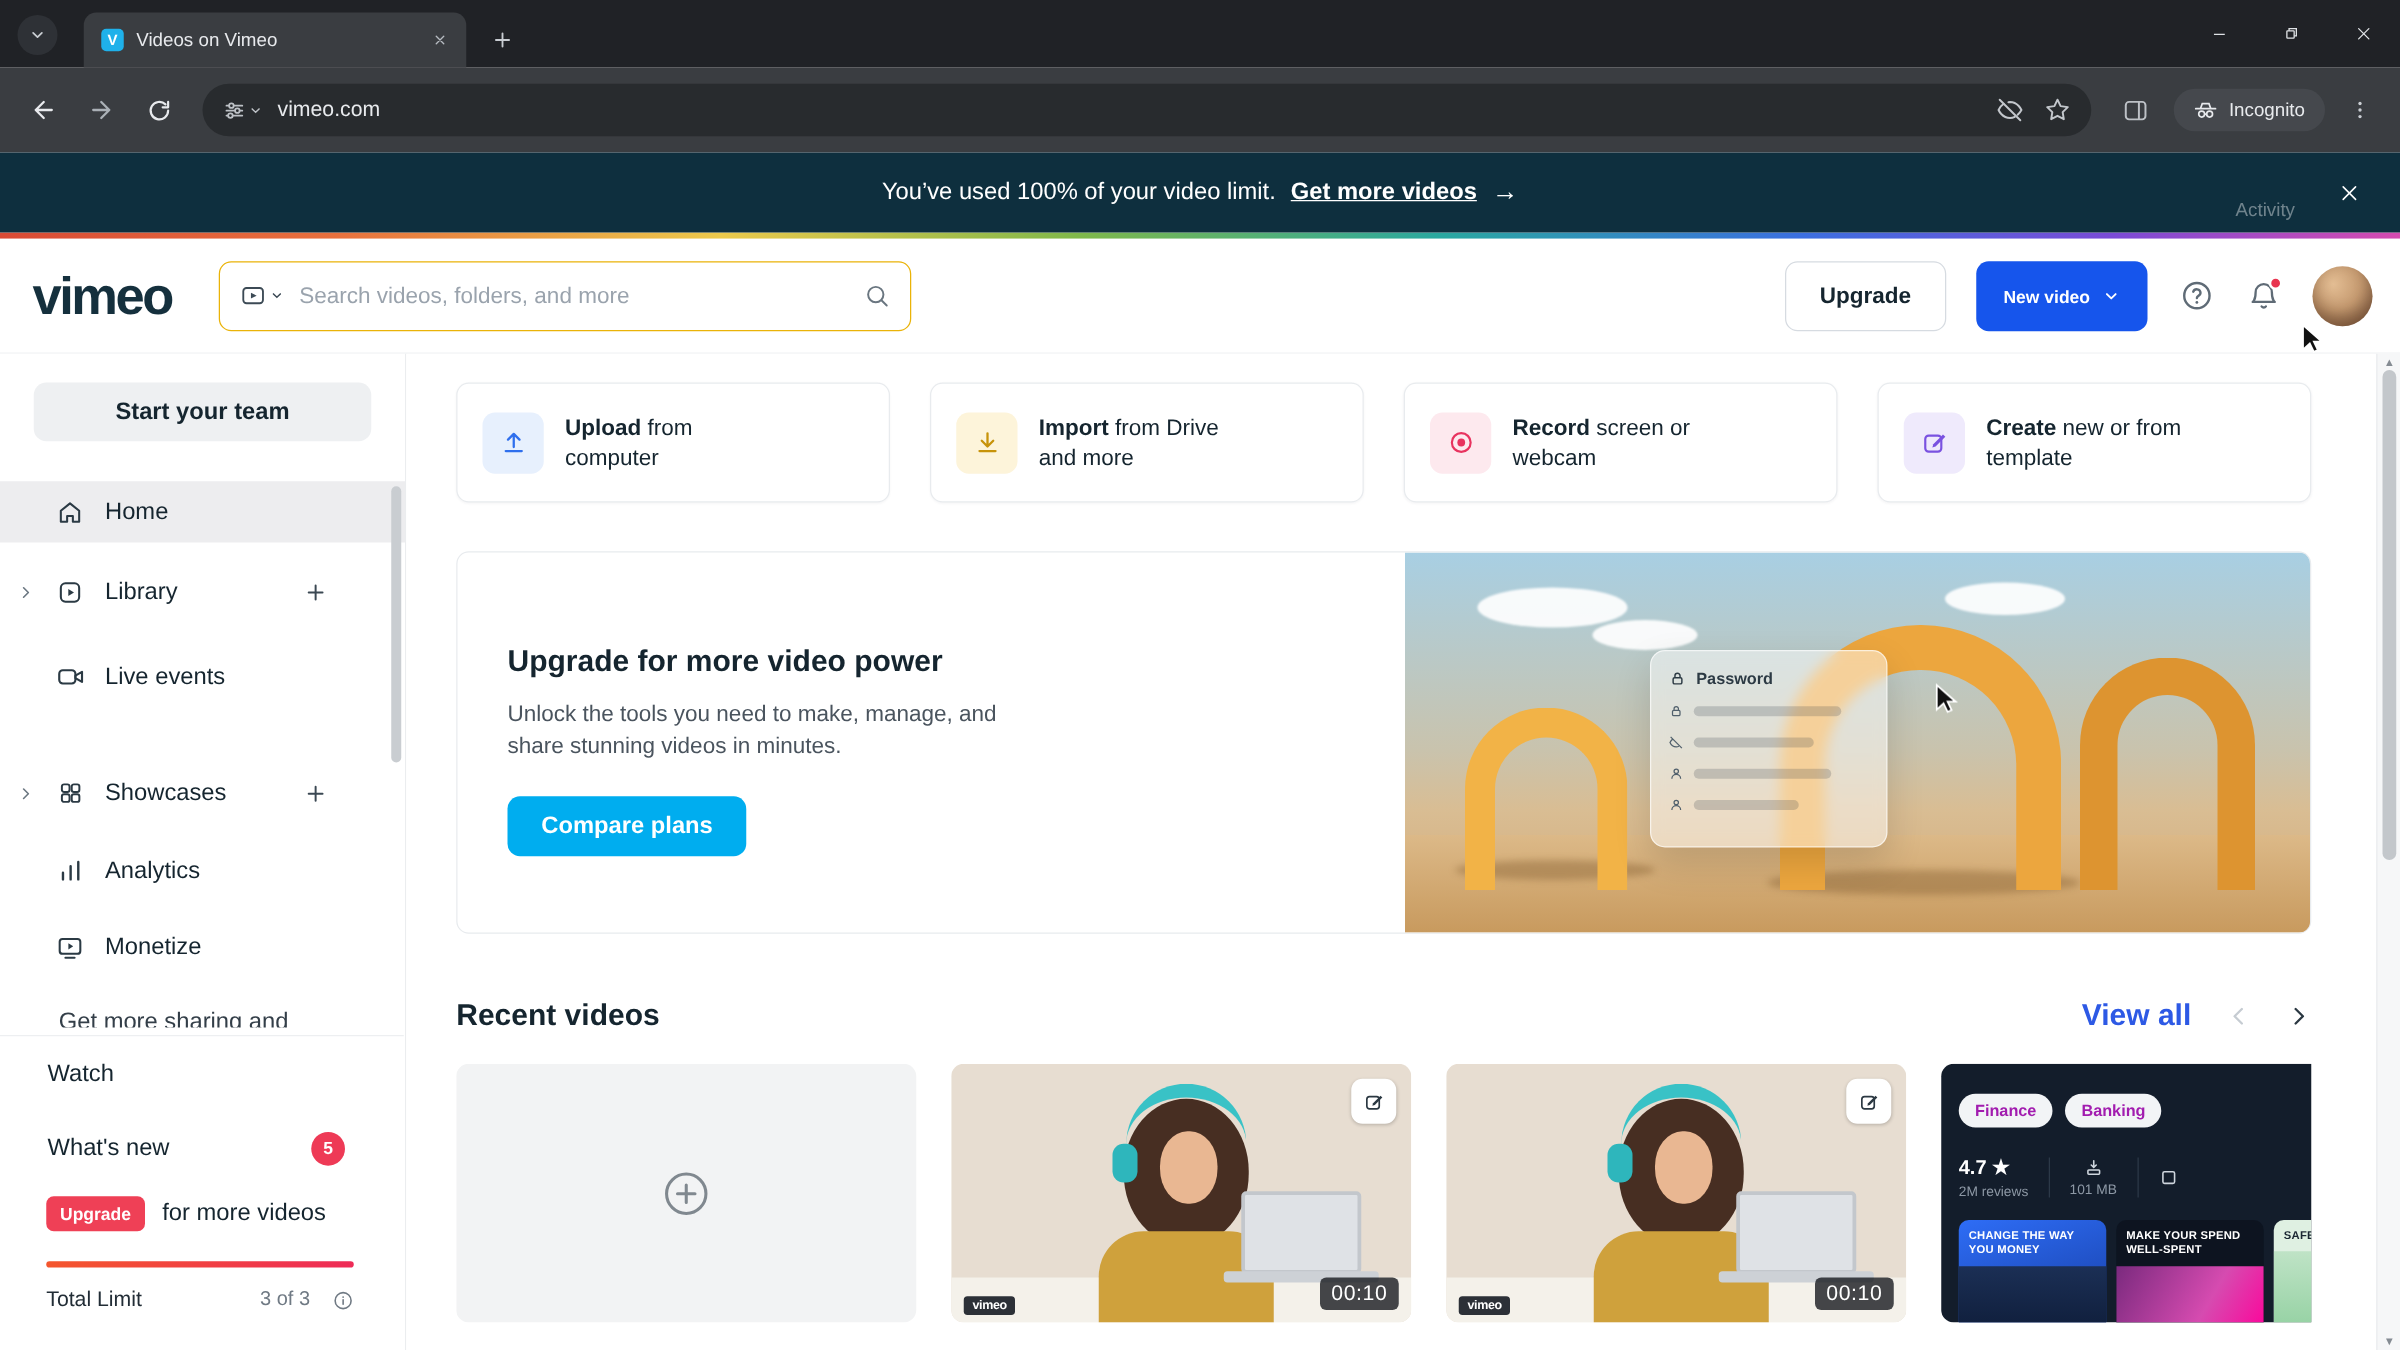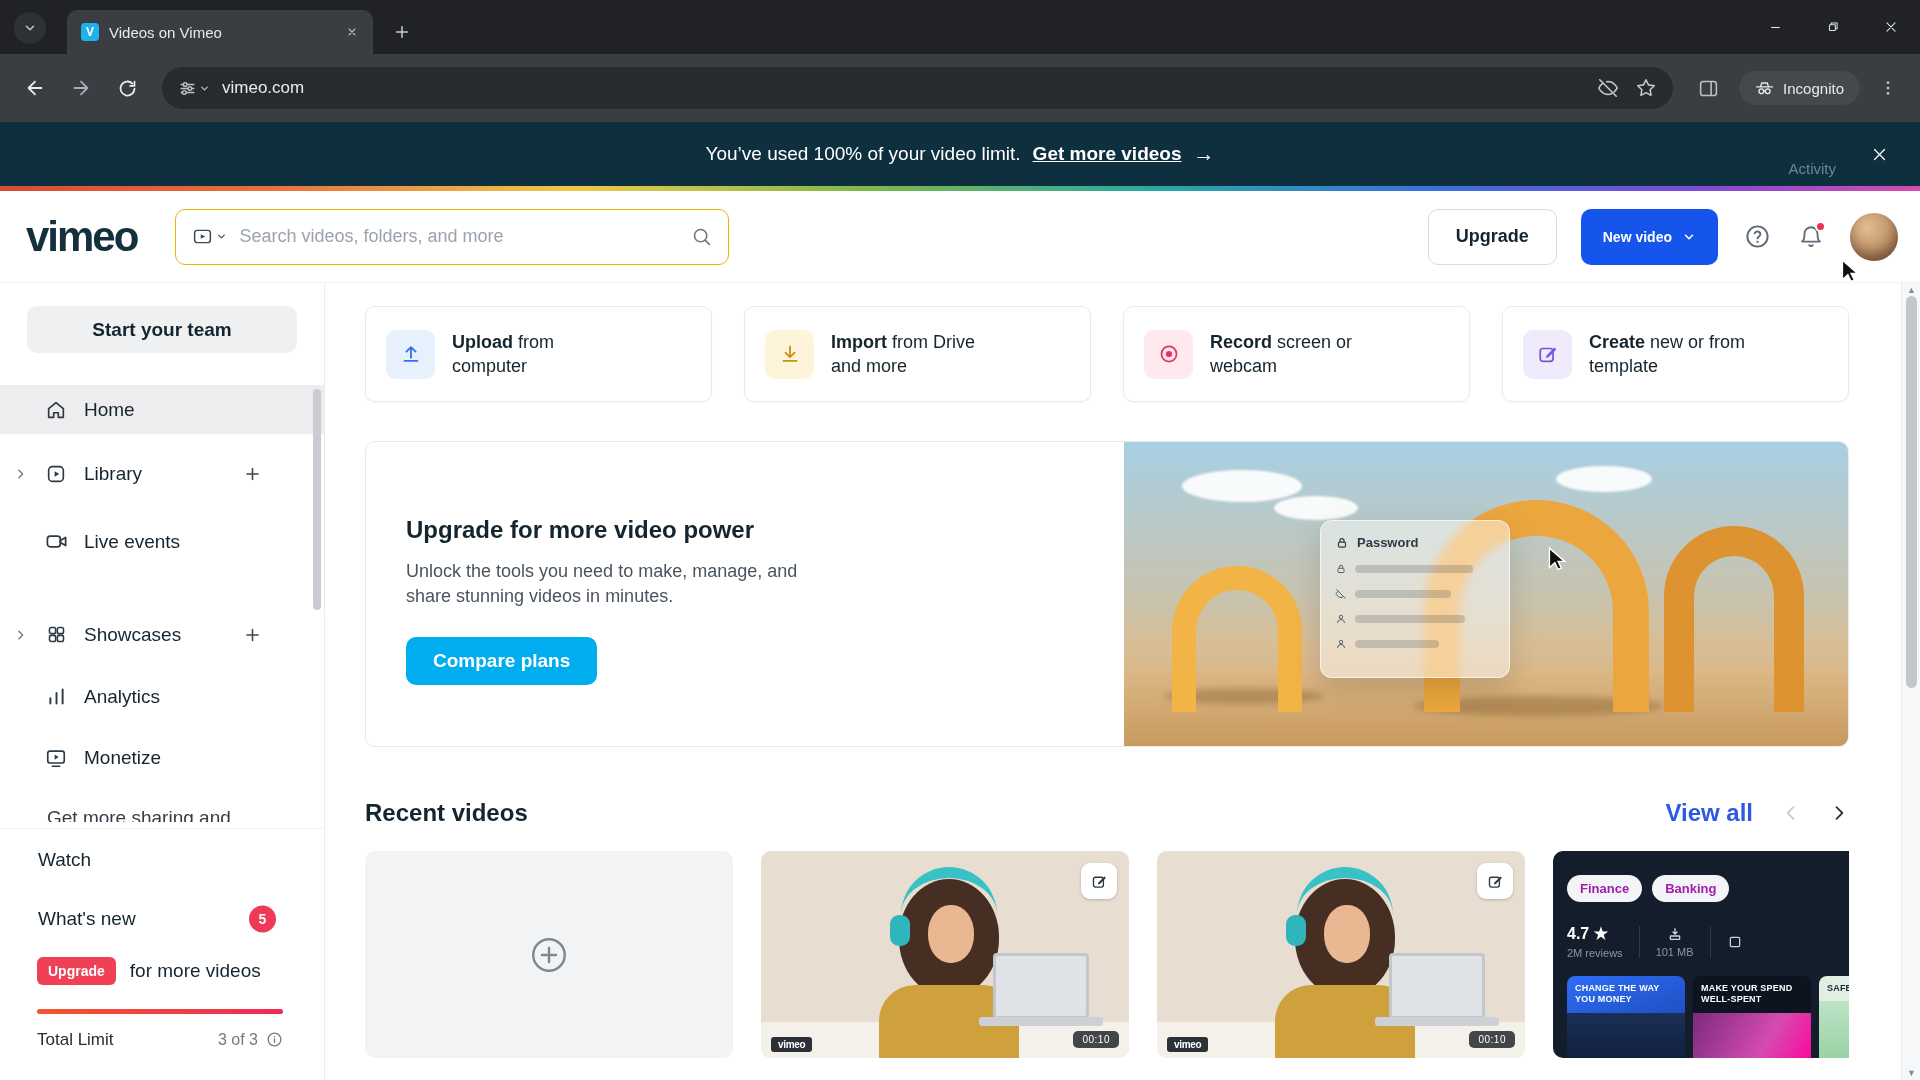--- a/index.html
+++ b/index.html
@@ -86,21 +86,21 @@
   .sb-footer .nav-item{padding-left:38px;margin-bottom:10px}
   .badge-count{position:absolute;right:47px;top:50%;transform:translateY(-50%);
     width:27px;height:27px;border-radius:50%;background:#ee3a56;color:#fff;font-size:14px;font-weight:bold;
     display:flex;align-items:center;justify-content:center}
   .upgrade-row{margin:14px 0 0 37px;display:flex;align-items:center}
   .upgrade-pill{background:#ef4056;color:#fff;font-size:14px;font-weight:bold;border-radius:6px;padding:6px 11px}
   .upgrade-txt{font-size:19px;color:#15252f;margin-left:14px}
   .limit-bar{margin:24px 40px 0 37px;height:5px;border-radius:3px;background:linear-gradient(90deg,#f4562d,#ee2b57)}
   .limit-row{margin:16px 40px 0 37px;display:flex;align-items:center;justify-content:space-between}
   .limit-label{font-size:17px;color:#222d36}
-  .limit-right{display:flex;gap:8px;font-size:16px;color:#707a84}
+  .limit-right{display:flex;align-items:center;gap:18px;font-size:16px;color:#707a84}
   .sb-scrollthumb{position:absolute;right:3px;top:106px;width:8px;height:221px;border-radius:4px;background:#c9cdd1}
 
   
   .qa-row{display:flex;gap:32px}
   .qa-card{flex:1;height:96px;background:#fff;border:1px solid #e8ebee;border-radius:10px;
     display:flex;align-items:center;padding-left:20px;box-shadow:0 1px 2px rgba(16,24,40,.04)}
   .qa-icon{width:49px;height:49px;border-radius:10px;margin-right:17px;flex:none;
     display:flex;align-items:center;justify-content:center}
   .qa-text{font-size:18px;color:#15252f;line-height:1.35;max-width:160px}
 
@@ -134,21 +134,21 @@
   
   .recent-head{margin-top:52px;display:flex;align-items:center}
   .recent-title{font-size:24px;font-weight:bold;color:#15252f}
   .recent-right{margin-left:auto;display:flex;align-items:center;gap:28px}
   .view-all{font-size:24px;font-weight:bold;color:#2d59e5}
   .carousel-prev{color:#c6ccd2}.carousel-next{color:#2b3842}
   .thumb-row{margin-top:24px;display:flex;gap:28px;overflow:hidden}
   .thumb{width:368px;height:207px;border-radius:10px;overflow:hidden;position:relative;flex:none}
   .thumb-empty{background:#f2f3f4;display:flex;align-items:center;justify-content:center;color:#80888f}
   .duration{position:absolute;right:10px;bottom:10px;background:rgba(18,20,26,.78);color:#fff;
-    font-size:10px;padding:3px 9px;border-radius:5px;letter-spacing:.5px}
+    font-size:17px;padding:3px 9px;border-radius:5px;letter-spacing:.5px}
   .edit-btn{position:absolute;right:12px;top:12px;width:36px;height:36px;background:#fff;border-radius:9px;
     box-shadow:0 1px 3px rgba(0,0,0,.2);display:flex;align-items:center;justify-content:center;color:#2b3842}
   .watermark{position:absolute;left:10px;bottom:6px;background:rgba(8,14,24,.85);color:#fff;
     font-size:10px;font-weight:bold;padding:2px 7px;border-radius:3px;letter-spacing:-.3px}
   
   .scene{position:absolute;inset:0;background:#e7ddd1}
   .scene .desk{position:absolute;left:0;right:0;bottom:0;height:36px;background:#f4f1ea}
   .scene .hair{position:absolute;left:138px;top:28px;width:100px;height:118px;background:#472e22;border-radius:50px/58px}
   .scene .band{position:absolute;left:140px;top:16px;width:96px;height:50px;border-top:11px solid #39c2c6;border-radius:48px 48px 0 0}
   .scene .cup{position:absolute;left:129px;top:64px;width:20px;height:31px;background:#2eb6bc;border-radius:9px}

